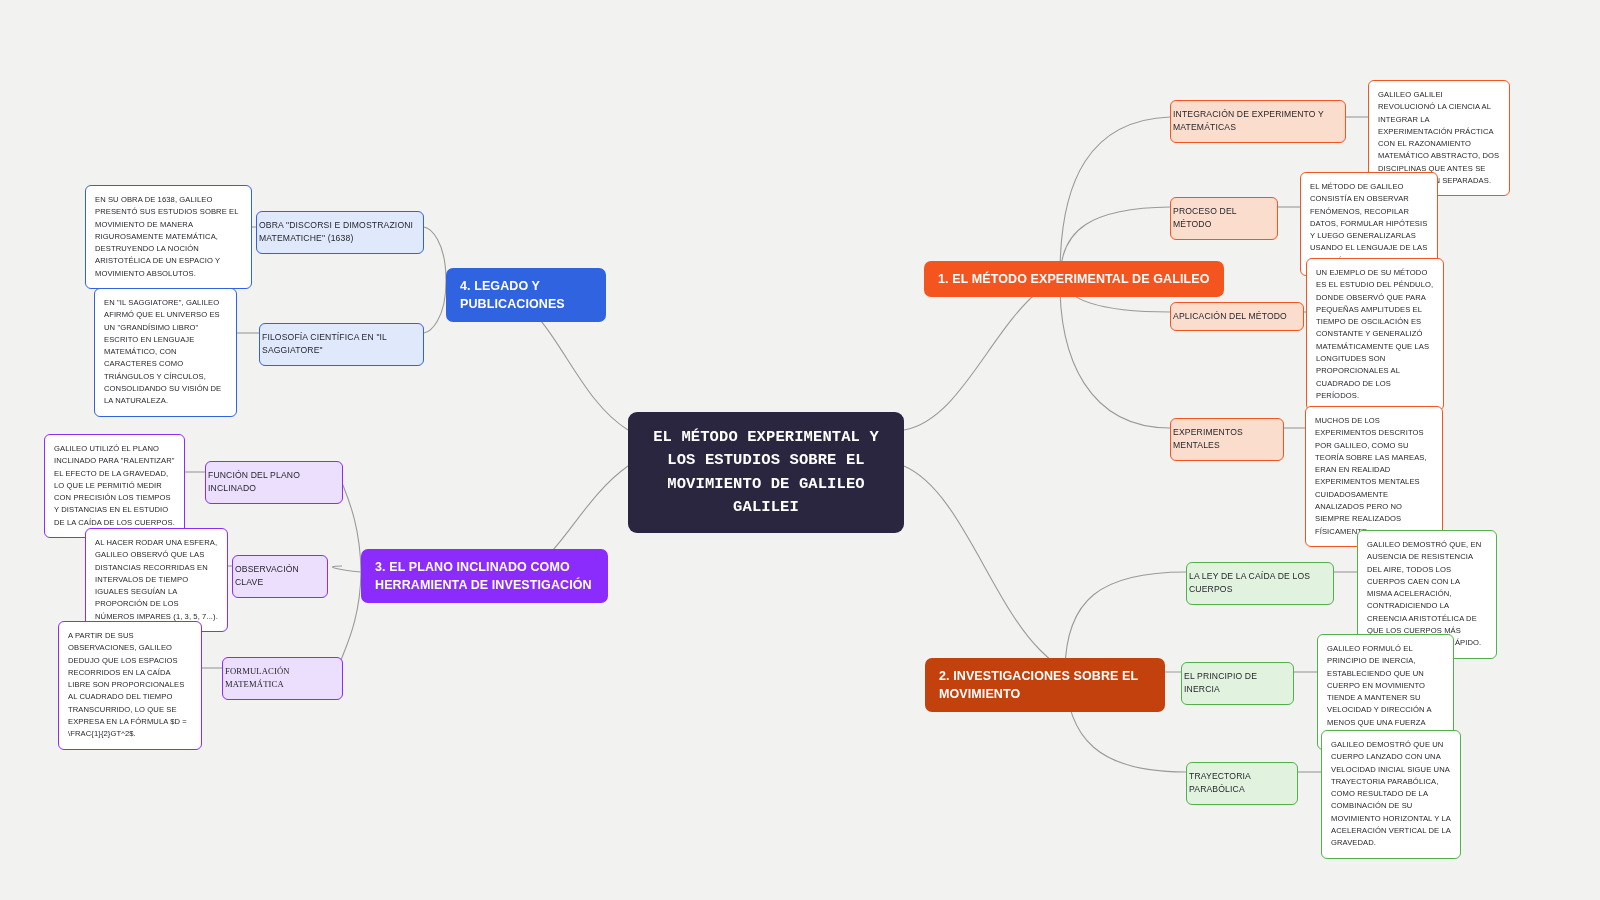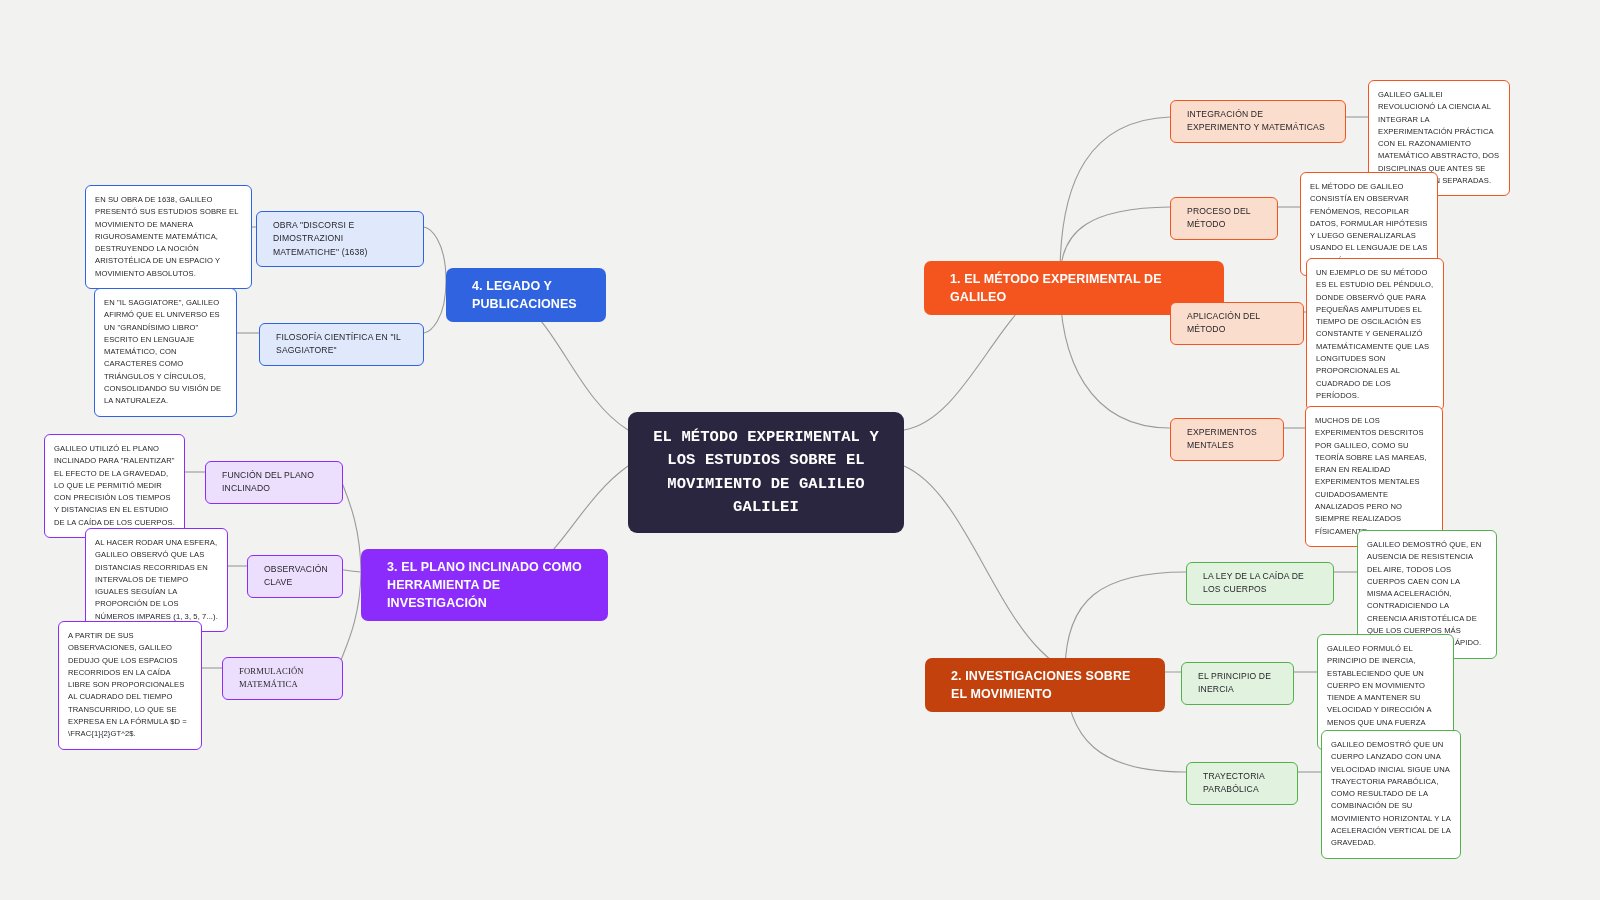--- a/index.html
+++ b/index.html
@@ -38,34 +38,34 @@
     font-family: Liberation Mono, monospace;
   }
 
   
   .branch {
     color: #ffffff;
     border-radius: 7px;
     font-size: 12.5px;
     font-weight: bold;
     line-height: 1.45;
-    padding: 9px 26px;
+    padding: 9px 14px;
     letter-spacing: 0.1px;
   }
   .branch.orange { background: #f4551f; }
   .branch.green  { background: #c2410c; }
   .branch.purple { background: #8b2bfc; }
   .branch.blue   { background: #2f63e0; }
 
   
   .topic {
     border-radius: 6px;
     font-size: 8.6px;
     line-height: 1.55;
-    padding: 7px 16px;
+    padding: 7px 2px;
     letter-spacing: 0.15px;
     color: #26262b;
   }
   .topic.orange { background: #fbddcd; border: 1.2px solid #f4551f; }
   .topic.green  { background: #e1f3df; border: 1.2px solid #52b14b; }
   .topic.purple { background: #ecdffd; border: 1.2px solid #8b2bfc; }
   .topic.blue   { background: #e0e9fc; border: 1.2px solid #2f63e0; }
 
   
   .detail {
@@ -155,21 +155,21 @@
   <div class="node detail green" style="left:1317px; top:634px; width:137px;">GALILEO FORMULÓ EL PRINCIPIO DE INERCIA, ESTABLECIENDO QUE UN CUERPO EN MOVIMIENTO TIENDE A MANTENER SU VELOCIDAD Y DIRECCIÓN A MENOS QUE UNA FUERZA EXTERNA ACTÚE SOBRE ÉL.</div>
 
   <div class="node topic green" style="left:1186px; top:762px; width:112px;">TRAYECTORIA PARABÓLICA</div>
   <div class="node detail green" style="left:1321px; top:730px; width:140px;">GALILEO DEMOSTRÓ QUE UN CUERPO LANZADO CON UNA VELOCIDAD INICIAL SIGUE UNA TRAYECTORIA PARABÓLICA, COMO RESULTADO DE LA COMBINACIÓN DE SU MOVIMIENTO HORIZONTAL Y LA ACELERACIÓN VERTICAL DE LA GRAVEDAD.</div>
 
   <div class="node branch purple" style="left:361px; top:549px; width:247px;">3. EL PLANO INCLINADO COMO HERRAMIENTA DE INVESTIGACIÓN</div>
 
   <div class="node detail purple" style="left:44px; top:434px; width:141px;">GALILEO UTILIZÓ EL PLANO INCLINADO PARA "RALENTIZAR" EL EFECTO DE LA GRAVEDAD, LO QUE LE PERMITIÓ MEDIR CON PRECISIÓN LOS TIEMPOS Y DISTANCIAS EN EL ESTUDIO DE LA CAÍDA DE LOS CUERPOS.</div>
   <div class="node topic purple" style="left:205px; top:461px; width:138px;">FUNCIÓN DEL PLANO INCLINADO</div>
 
-  <div class="node topic purple" style="left:247px; top:555px; width:96px;">OBSERVACIÓN CLAVE</div>
+  <div class="node topic purple" style="left:232px; top:555px; width:96px;">OBSERVACIÓN CLAVE</div>
   <div class="node detail purple" style="left:85px; top:528px; width:143px;">AL HACER RODAR UNA ESFERA, GALILEO OBSERVÓ QUE LAS DISTANCIAS RECORRIDAS EN INTERVALOS DE TIEMPO IGUALES SEGUÍAN LA PROPORCIÓN DE LOS NÚMEROS IMPARES (1, 3, 5, 7...).</div>
 
   <div class="node topic purple" style="left:222px; top:657px; width:121px;font-family:Liberation Serif, serif;">FORMULACIÓN MATEMÁTICA</div>
   <div class="node detail purple" style="left:58px; top:621px; width:144px;">A PARTIR DE SUS OBSERVACIONES, GALILEO DEDUJO QUE LOS ESPACIOS RECORRIDOS EN LA CAÍDA LIBRE SON PROPORCIONALES AL CUADRADO DEL TIEMPO TRANSCURRIDO, LO QUE SE EXPRESA EN LA FÓRMULA $D = \FRAC{1}{2}GT^2$.</div>
 
   <div class="node branch blue" style="left:446px; top:268px; width:160px;">4. LEGADO Y PUBLICACIONES</div>
 
   <div class="node topic blue" style="left:256px; top:211px; width:168px;">OBRA "DISCORSI E DIMOSTRAZIONI MATEMATICHE" (1638)</div>
   <div class="node detail blue" style="left:85px; top:185px; width:167px;">EN SU OBRA DE 1638, GALILEO PRESENTÓ SUS ESTUDIOS SOBRE EL MOVIMIENTO DE MANERA RIGUROSAMENTE MATEMÁTICA, DESTRUYENDO LA NOCIÓN ARISTOTÉLICA DE UN ESPACIO Y MOVIMIENTO ABSOLUTOS.</div>
 

